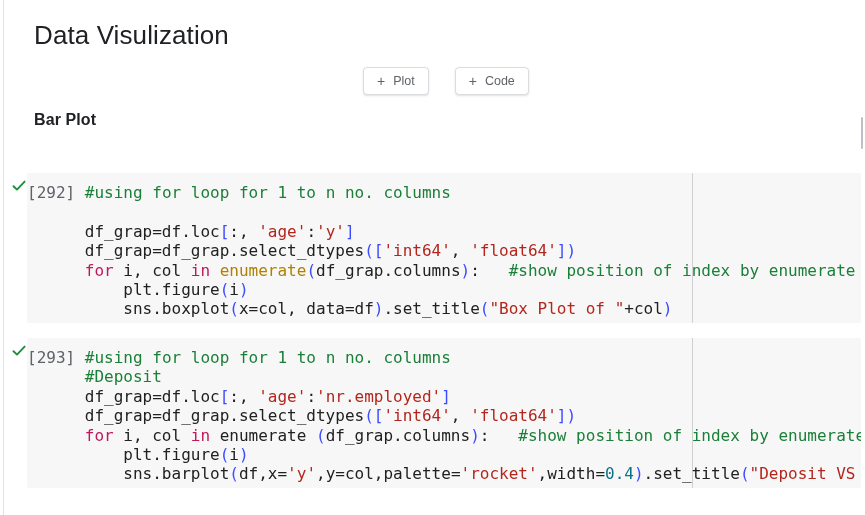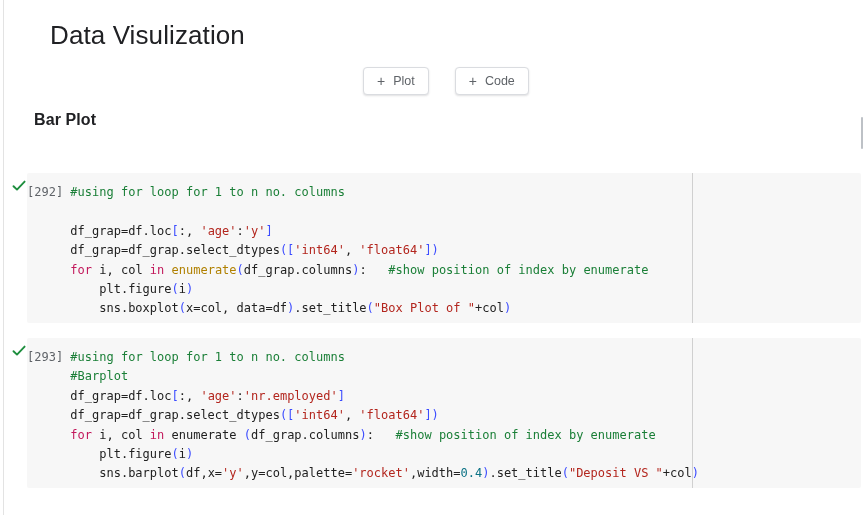--- a/index.html
+++ b/index.html
@@ -49,21 +49,21 @@
     position: absolute;
     left: 4px;
     top: 0;
     right: 4px;
     bottom: 0;
   }
 
   
   .md-title {
     position: absolute;
-    left: 46px;
+    left: 30px;
     top: 18px;
     font-size: 26px;
     font-weight: 400;
     color: #202124;
     letter-spacing: 0.1px;
     line-height: 34px;
     white-space: nowrap;
   }
   .md-subtitle {
     position: absolute;
@@ -141,21 +141,21 @@
     top: 0;
     bottom: 0;
     left: 665px;
     width: 1px;
     background: #d0d0d0;
   }
   pre.code {
     margin: 0;
     padding: 10px 0 10px 0;
     font-family: "DejaVu Sans Mono", "Liberation Mono", monospace;
-    font-size: 12px;
+    font-size: 16px;
     line-height: 19.4px;
     color: #212121;
     white-space: pre;
     position: relative;
     z-index: 2;
   }
   .prompt { color: #5f6368; }
   .cm { color: #1a7f37; }          
   .str { color: #b3261e; }         
   .kw  { color: #c2185b; }         
@@ -205,21 +205,21 @@
 
   <div class="cell" id="cell-293-wrap" style="top:338px;height:150px;">
     <div class="cell-check">
       <svg width="14" height="14" viewBox="0 0 14 14" aria-hidden="true">
         <path d="M1.5 7.2 L5 10.6 L12.6 2.6" fill="none" stroke="#1e8e3e" stroke-width="1.9" stroke-linecap="round" stroke-linejoin="round"></path>
       </svg>
     </div>
     <div class="cell-body" style="height:150px;">
       <div class="cell-divider"></div>
       <pre class="code"><span class="prompt">[293]</span> <span class="cm">#using for loop for 1 to n no. columns</span>
-      <span class="cm">#Barplot</span>
+      <span class="cm">#Deposit</span>
       df_grap=df.loc<span class="pn">[</span>:, <span class="str">'age'</span>:<span class="str">'nr.employed'</span><span class="pn">]</span>
       df_grap=df_grap.select_dtypes<span class="pn">([</span><span class="str">'int64'</span>, <span class="str">'float64'</span><span class="pn">])</span>
       <span class="kw">for</span> i, col <span class="kw">in</span> enumerate <span class="pn">(</span>df_grap.columns<span class="pn">)</span>:   <span class="cm">#show position of index by enumerate</span>
           plt.figure<span class="pn">(</span>i<span class="pn">)</span>
           sns.barplot<span class="pn">(</span>df,x=<span class="str">'y'</span>,y=col,palette=<span class="str">'rocket'</span>,width=<span class="num">0.4</span><span class="pn">)</span>.set_title<span class="pn">(</span><span class="str">"Deposit VS "</span>+col<span class="pn">)</span></pre>
     </div>
   </div>
 
 </div>
 

